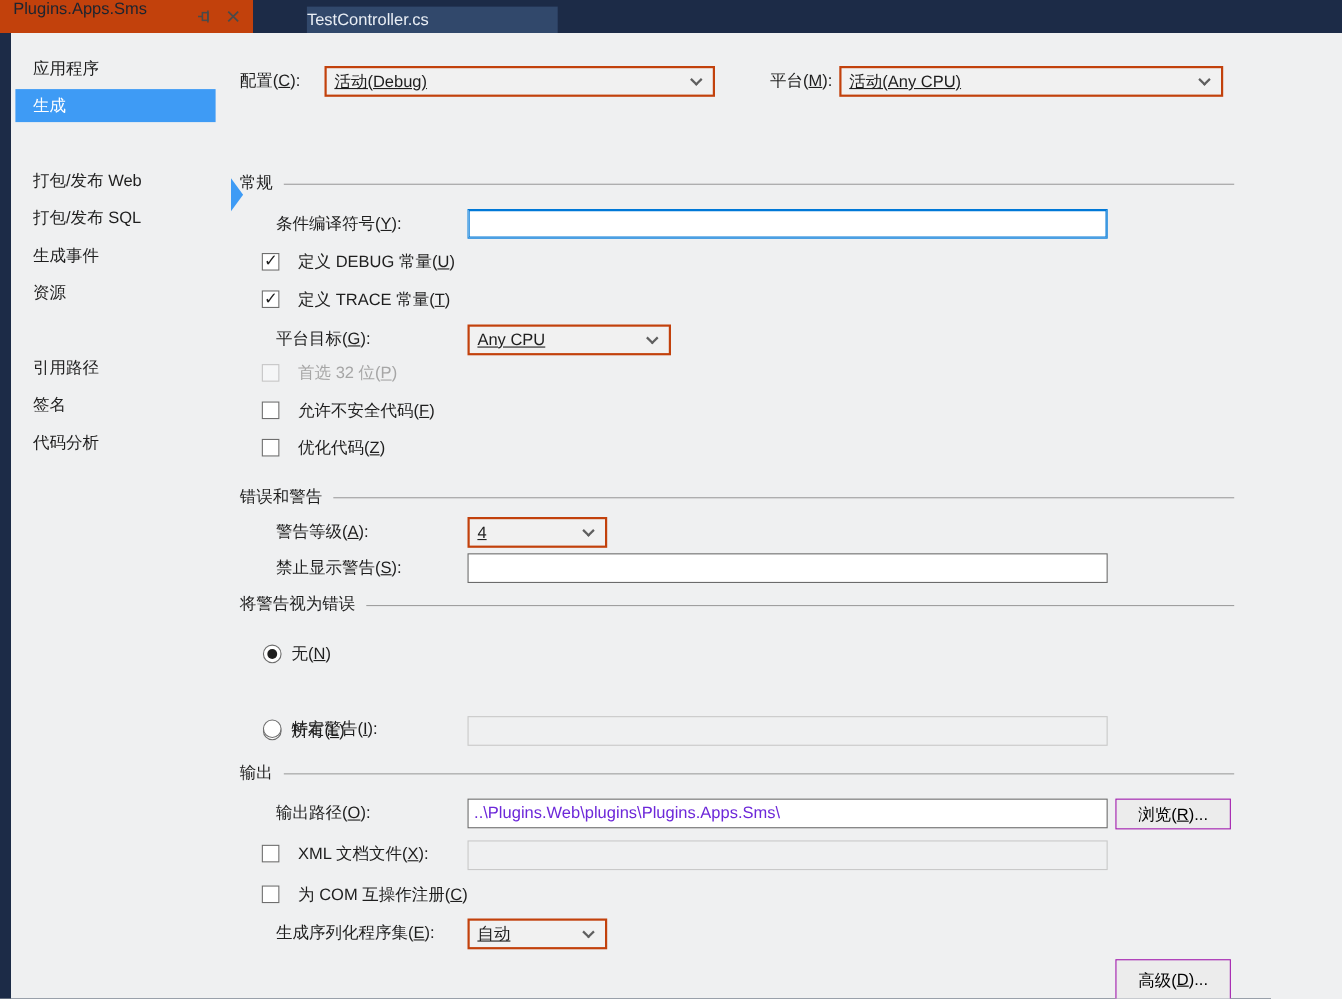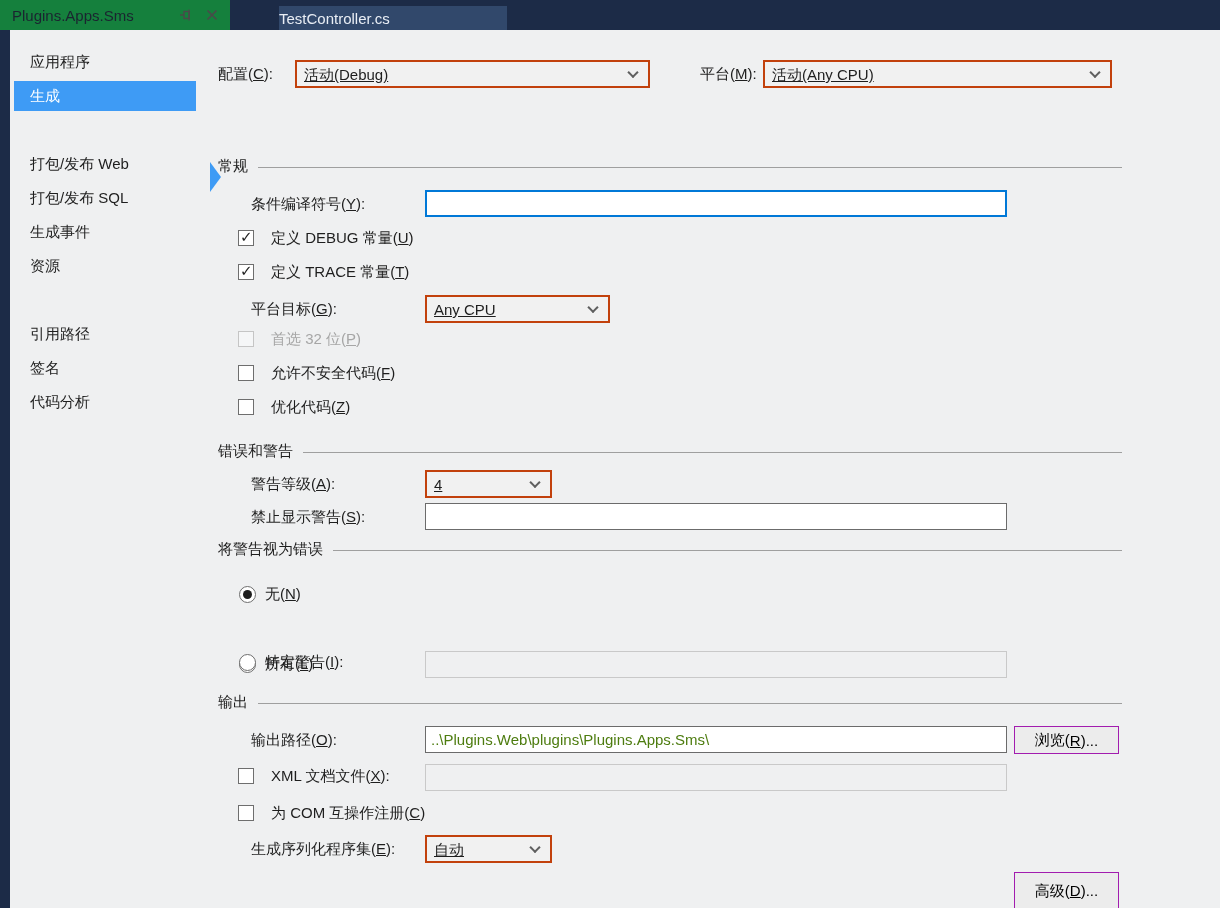--- a/index.html
+++ b/index.html
@@ -7,21 +7,21 @@
   #page {
     position:relative; width:1220px; height:908px; overflow:hidden;
     background:#EFF0F1;
     font-family:"Liberation Sans","DejaVu Sans",sans-serif;
     color:#1e1e1e; font-size:15px;
   }
   
   #tabbar { position:absolute; left:0; top:0; width:1220px; height:30px; background:#1C2B47; }
   .tab-active {
     position:absolute; left:0; top:0; width:230px; height:30px;
-    background:#15803d; color:#1B2430; display:flex; align-items:center;
+    background:#c2410c; color:#1B2430; display:flex; align-items:flex-start;
     padding-left:12px; cursor:default;
   }
   .tab-active .tab-label { font-size:15px; }
   .tab-icon { position:absolute; width:16px; height:16px; display:flex; align-items:center; justify-content:center; }
   .pin-icon { right:36px; top:7px; }
   .close-icon { right:10px; top:7px; }
   .tab-inactive {
     position:absolute; left:231px; top:6px; width:228px; height:24px;
     background:#31486B; color:#E9EEF5; display:flex; align-items:center;
     padding-left:0; font-size:15px;margin-left:48px;
@@ -44,21 +44,21 @@
     position:absolute; height:28px; background:#F1F1F1; border:2px solid #c2410c;text-decoration:underline;
   }
   .dd .dd-value { display:block; line-height:26px; padding-left:7px; white-space:nowrap; overflow:hidden; }
   .chev {
     position:absolute; right:11px; top:50%; width:8px; height:8px;
     border-right:2px solid #5f5f5f; border-bottom:2px solid #5f5f5f;
     transform:translateY(-70%) rotate(45deg);
   }
   .tin {
     position:absolute; height:27px; border:1px solid #6B6B6B; background:#FFFFFF;
-    font-family:inherit; font-size:15px; color:#4d7c0f; padding:0 5px; outline:none;
+    font-family:inherit; font-size:15px; color:#6d28d9; padding:0 5px; outline:none;
   }
   .tin.focused { border:1px solid #0078D7; box-shadow:inset 0 0 0 1px #0078D7; }
   .tin.disabled { background:#EFF0F1; border:1px solid #C9C9C9; }
   .cb-row { position:absolute; height:18px; display:flex; align-items:center; gap:17px; white-space:nowrap; }
   .cb-box {
     width:16px; height:16px; background:#FFFFFF; border:1px solid #6e6e6e;
     position:relative; flex:0 0 auto;
   }
   .cb-box.checked::after {
     content:"\2713"; position:absolute; left:1px; top:-3px; font-size:15px; color:#1e1e1e;

